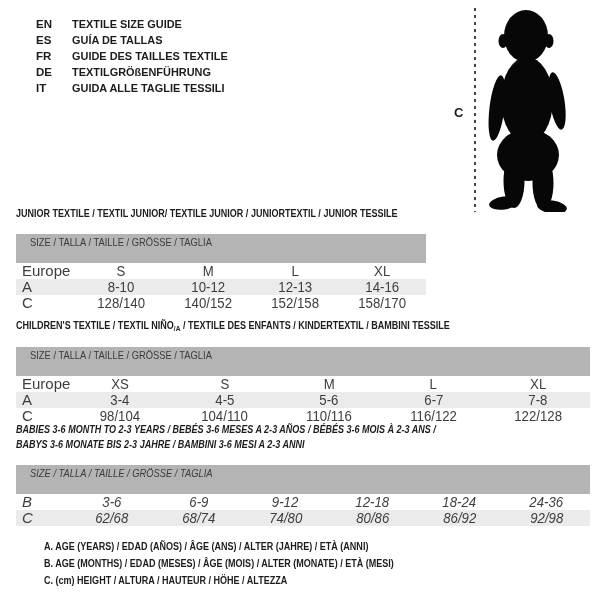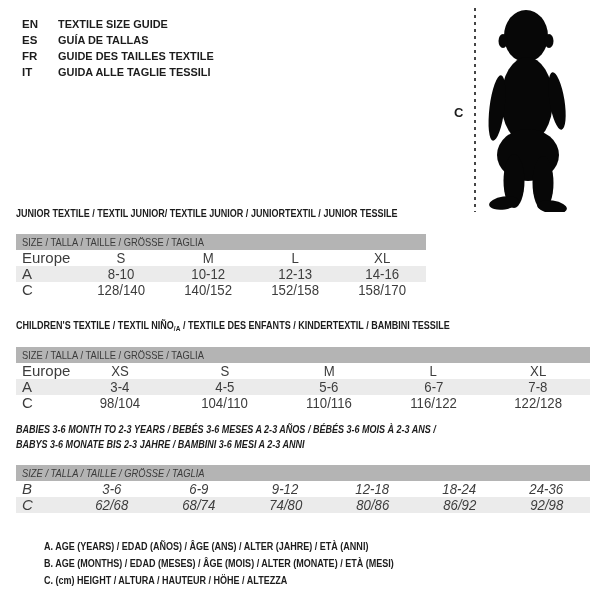--- a/index.html
+++ b/index.html
@@ -6,21 +6,21 @@
   .page{
     position:relative;width:600px;height:600px;overflow:hidden;
     background:var(--page-bg,#fff);
     font-family:"Liberation Sans",sans-serif;
     -webkit-font-smoothing:antialiased;
   }
 
   
   .lang-list{position:absolute;left:22px;top:16px;}
   .lang-row{display:flex;height:16px;line-height:16px;}
-  .lang-code{width:36px;font-weight:bold;font-size:11.5px;color:var(--heading-text,#1c1c1c);}
+  .lang-code{width:36px;font-weight:bold;font-size:11.5px;color:var(--heading-text,#1c1c1c);margin-left:14px;}
   .lang-title{font-weight:bold;font-size:11.5px;color:var(--heading-text,#1c1c1c);
     display:inline-block;transform:scaleX(.95);transform-origin:0 50%;white-space:nowrap;}
 
   
   .dotline{position:absolute;left:474px;top:8px;height:204px;width:2px;
     background:repeating-linear-gradient(to bottom,#454545 0 3px,transparent 3px 7px);}
   .fig-label{position:absolute;left:454px;top:105px;font-weight:bold;font-size:13px;color:var(--heading-text,#1c1c1c);}
   .baby{position:absolute;left:482px;top:8px;color:var(--silhouette,#070707);}
 
   
@@ -31,21 +31,21 @@
   .heading-line{height:15px;line-height:15px;white-space:nowrap;}
   .h-inner{display:inline-block;transform:scaleX(.82);transform-origin:0 50%;
     font-weight:bold;font-size:11px;color:var(--heading-text,#1c1c1c);white-space:nowrap;}
   .h-sub{font-size:8px;vertical-align:-2px;}
 
   .size-table{margin-top:15px;}
   .section-children .size-table{margin-top:16px;}
   .section-junior .size-table{width:410px;}
   .section-children .size-table,.section-babies .size-table{width:574px;}
 
-  .t-band{height:16px;line-height:13px;background:var(--band-bg,#b4b4b4);padding-left:6px;}
+  .t-band{height:29px;line-height:13px;background:var(--band-bg,#b4b4b4);padding-left:14px;}
   .t-band .b-inner{display:inline-block;transform:scaleX(.85);transform-origin:0 50%;
     font-size:11px;color:#3b3b3b;white-space:nowrap;}
 
   .t-row{display:grid;height:16px;line-height:16px;font-size:15px;color:var(--table-text,#3d3d3d);}
   .section-junior .t-row{grid-template-columns:62px repeat(4,1fr);}
   .section-children .t-row{grid-template-columns:52px repeat(5,1fr);}
   .section-babies .t-row{grid-template-columns:52px repeat(6,1fr);}
   .t-row.shaded{background:var(--shaded-bg,#ebebeb);}
   .t-label{padding-left:6px;}
   .t-cell{text-align:center;}
@@ -67,20 +67,24 @@
         <span class="lang-code">EN</span>
         <span class="lang-title">TEXTILE SIZE GUIDE</span>
       </div>
       <div class="lang-row">
         <span class="lang-code">ES</span>
         <span class="lang-title">GUÍA DE TALLAS</span>
       </div>
       <div class="lang-row">
         <span class="lang-code">FR</span>
         <span class="lang-title">GUIDE DES TAILLES TEXTILE</span>
+      </div>
+      <div class="lang-row">
+        <span class="lang-code">DE</span>
+        <span class="lang-title">TEXTILGRÖßENFÜHRUNG</span>
       </div>
       <div class="lang-row">
         <span class="lang-code">IT</span>
         <span class="lang-title">GUIDA ALLE TAGLIE TESSILI</span>
       </div>
     </div>
 
   <div class="dotline"></div>
   <div class="fig-label">C</div>
 

